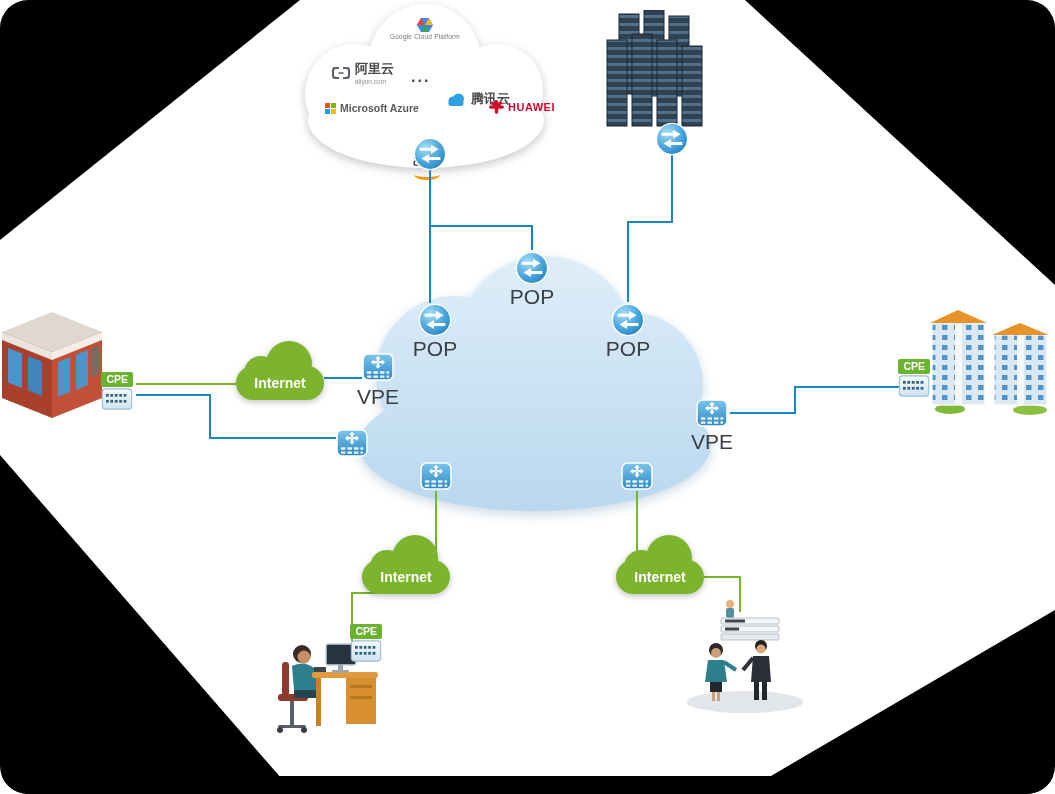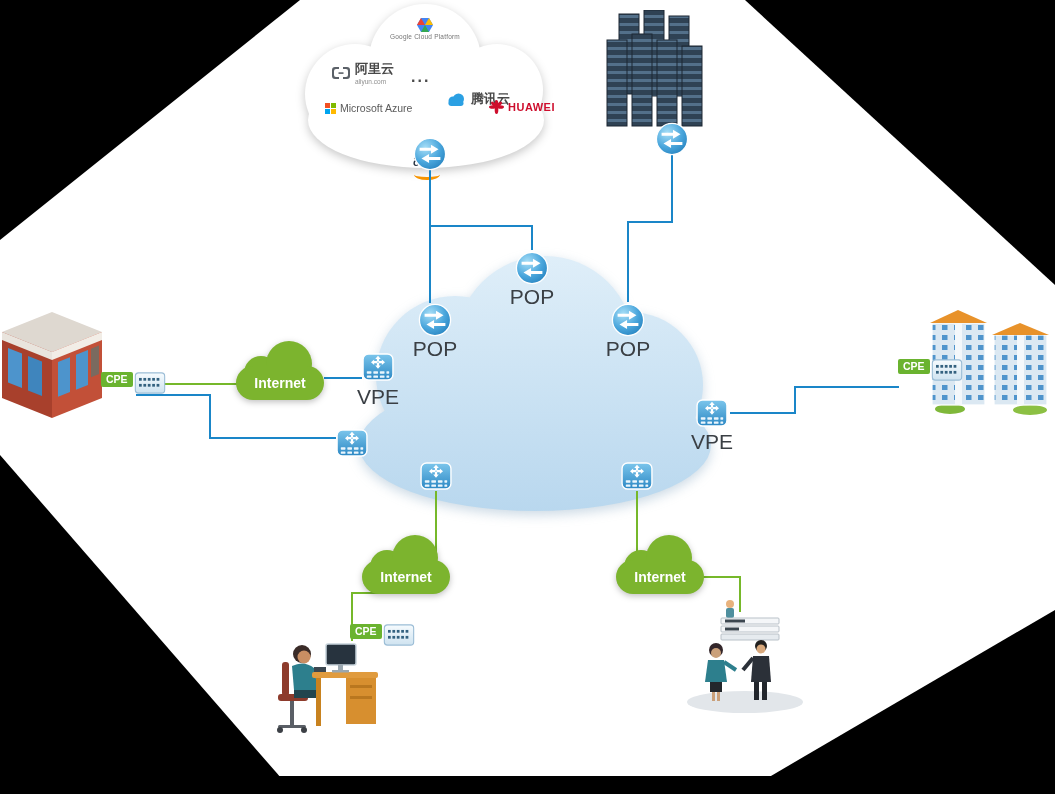--- a/index.html
+++ b/index.html
@@ -1,33 +1,33 @@
 <!DOCTYPE html>
 <html><head>
 <meta charset="utf-8">
 <style>
   html,body{margin:0;padding:0;}
   body{width:1055px;height:794px;background:#fff;font-family:"Liberation Sans","DejaVu Sans",sans-serif;}
-  #stage{position:relative;width:1055px;height:794px;overflow:hidden;background:#fff;}
+  #stage{position:relative;width:1055px;height:794px;overflow:hidden;background:#fff;border-radius:28px;}
   .abs{position:absolute;}
   svg{display:block;}
 
   
   #bgmask{position:absolute;left:0;top:0;z-index:0;}
 
   
   .provider-cloud{z-index:1;}
   .provider-cloud > svg.cloud-shape{filter:drop-shadow(0 3px 5px rgba(0,0,0,.22));}
   .logo{position:absolute;text-align:center;color:#4a4a4a;}
   .logo .lg-row{display:flex;align-items:center;gap:4px;justify-content:center;}
   .g-text{font-size:6.5px;color:#757575;letter-spacing:.2px;margin-top:1px;}
   .cn-name{font-size:13px;font-weight:bold;color:#474747;}
   .sub-domain{font-size:6.5px;color:#8e8e8e;text-align:left;}
   .more-dots{font-size:16px;font-weight:bold;color:#4a4a4a;letter-spacing:2px;}
-  .azure-text{font-size:10.5px;font-weight:normal;color:#5a5a5a;}
+  .azure-text{font-size:10.5px;font-weight:bold;color:#5a5a5a;}
   .aws-text{font-size:16px;font-weight:normal;color:#222f3e;line-height:1;margin-top:47px;}
   .aws-smile{width:26px;height:8px;border-bottom:3px solid #f79400;border-radius:50%;margin:0 auto;}
   .huawei-text{font-size:11px;font-weight:bold;color:#ce0e2d;letter-spacing:.5px;}
 
   
   .cxp-cloud{z-index:1;}
   .cxp-cloud > svg{filter:drop-shadow(0 4px 6px rgba(110,150,180,.35));}
   .cxp-title{position:absolute;left:0;right:0;top:108px;text-align:center;font-size:28px;color:#3e4449;letter-spacing:1px;}
   .cxp-sub{position:absolute;left:0;right:0;top:144px;text-align:center;font-size:21px;color:#3e4449;letter-spacing:2px;}
 
@@ -41,21 +41,21 @@
   .nc .b2{position:absolute;left:30px;bottom:13px;width:46px;height:46px;background:#7cb42e;border-radius:50%;}
   .nc .lbl{position:absolute;left:0;bottom:0;width:100%;height:34px;line-height:34px;text-align:center;color:#fff;font-size:14px;z-index:2;}
 
   
   .node{position:absolute;z-index:4;}
 
   
   .nlabel{position:absolute;width:60px;text-align:center;font-size:21px;color:#3a3f44;z-index:4;}
 
   
-  .cpe-group{position:absolute;display:flex;flex-direction:row;align-items:flex-start;gap:1px;z-index:5;}
+  .cpe-group{position:absolute;display:flex;flex-direction:column;align-items:flex-end;gap:1px;z-index:5;}
   .cpe-tag{display:inline-block;background:#6ab32f;color:#fff;font-weight:bold;font-size:10.5px;padding:1px 5px;border-radius:2px;line-height:13px;}
 
   .illus{position:absolute;z-index:1;}
 </style>
 </head>
 <body>
 
 <div id="stage">
 
   <svg id="bgmask" width="1055" height="794">

